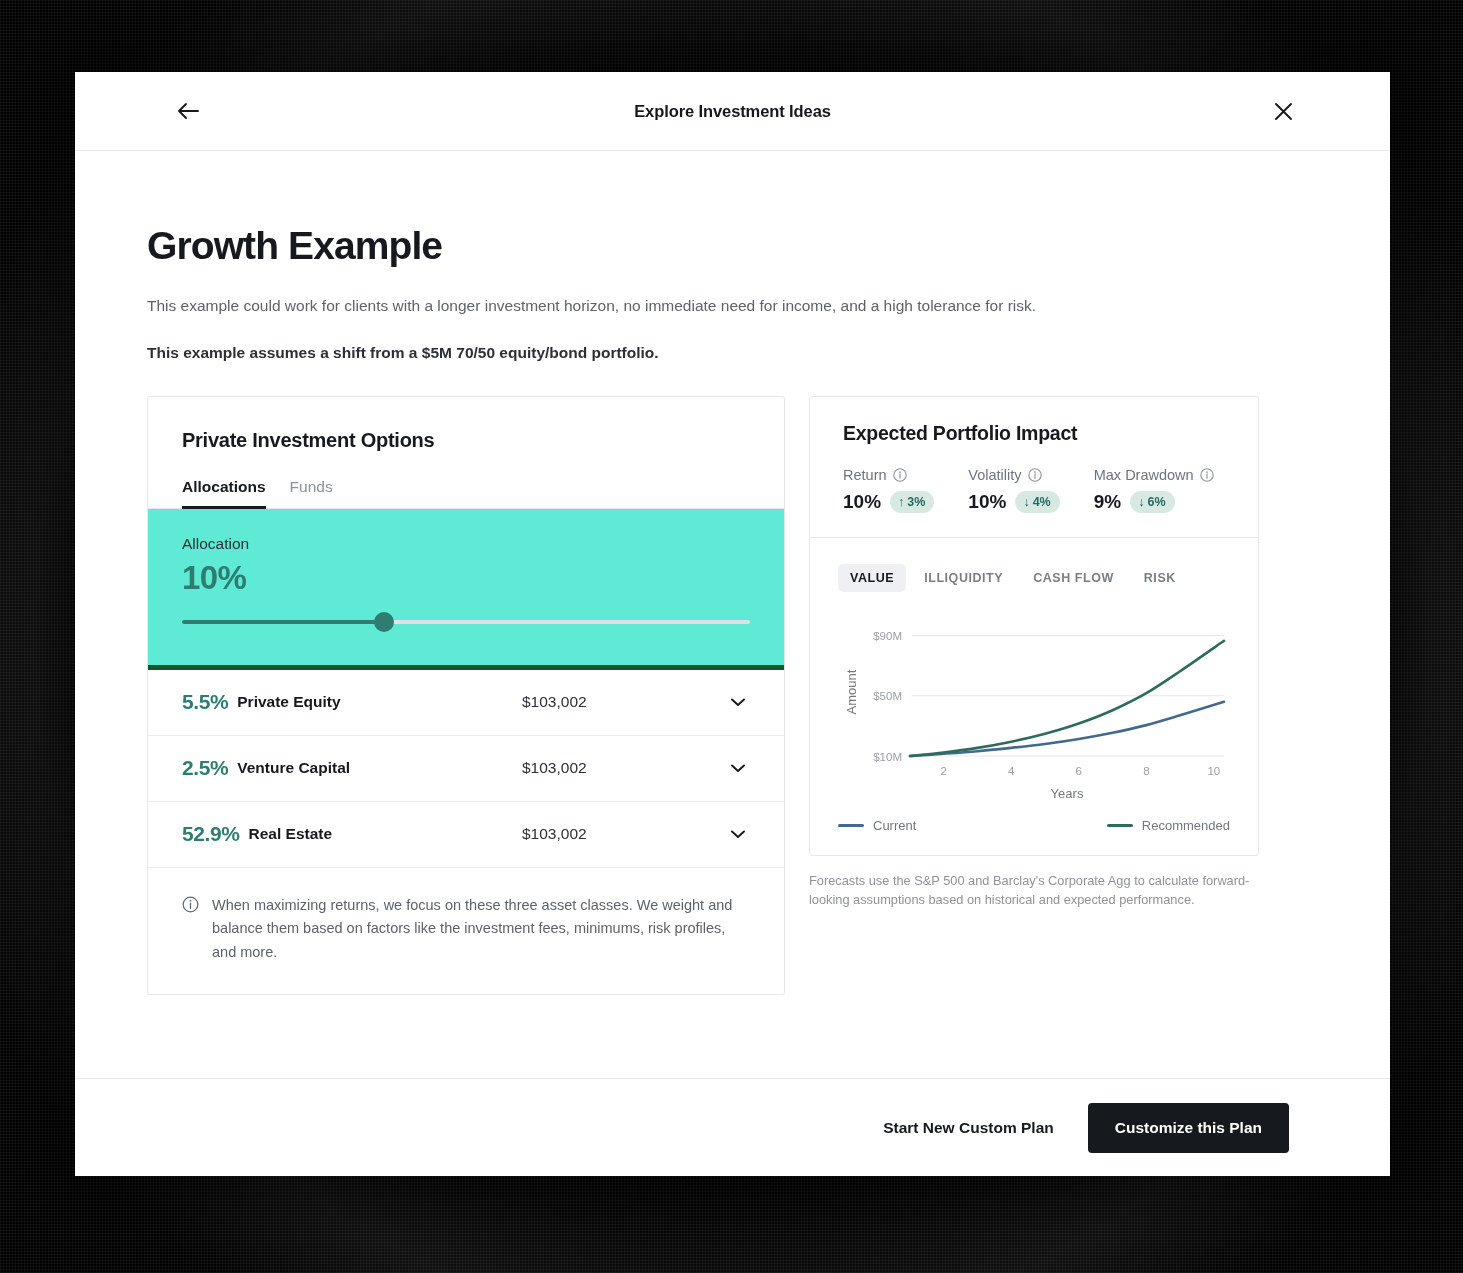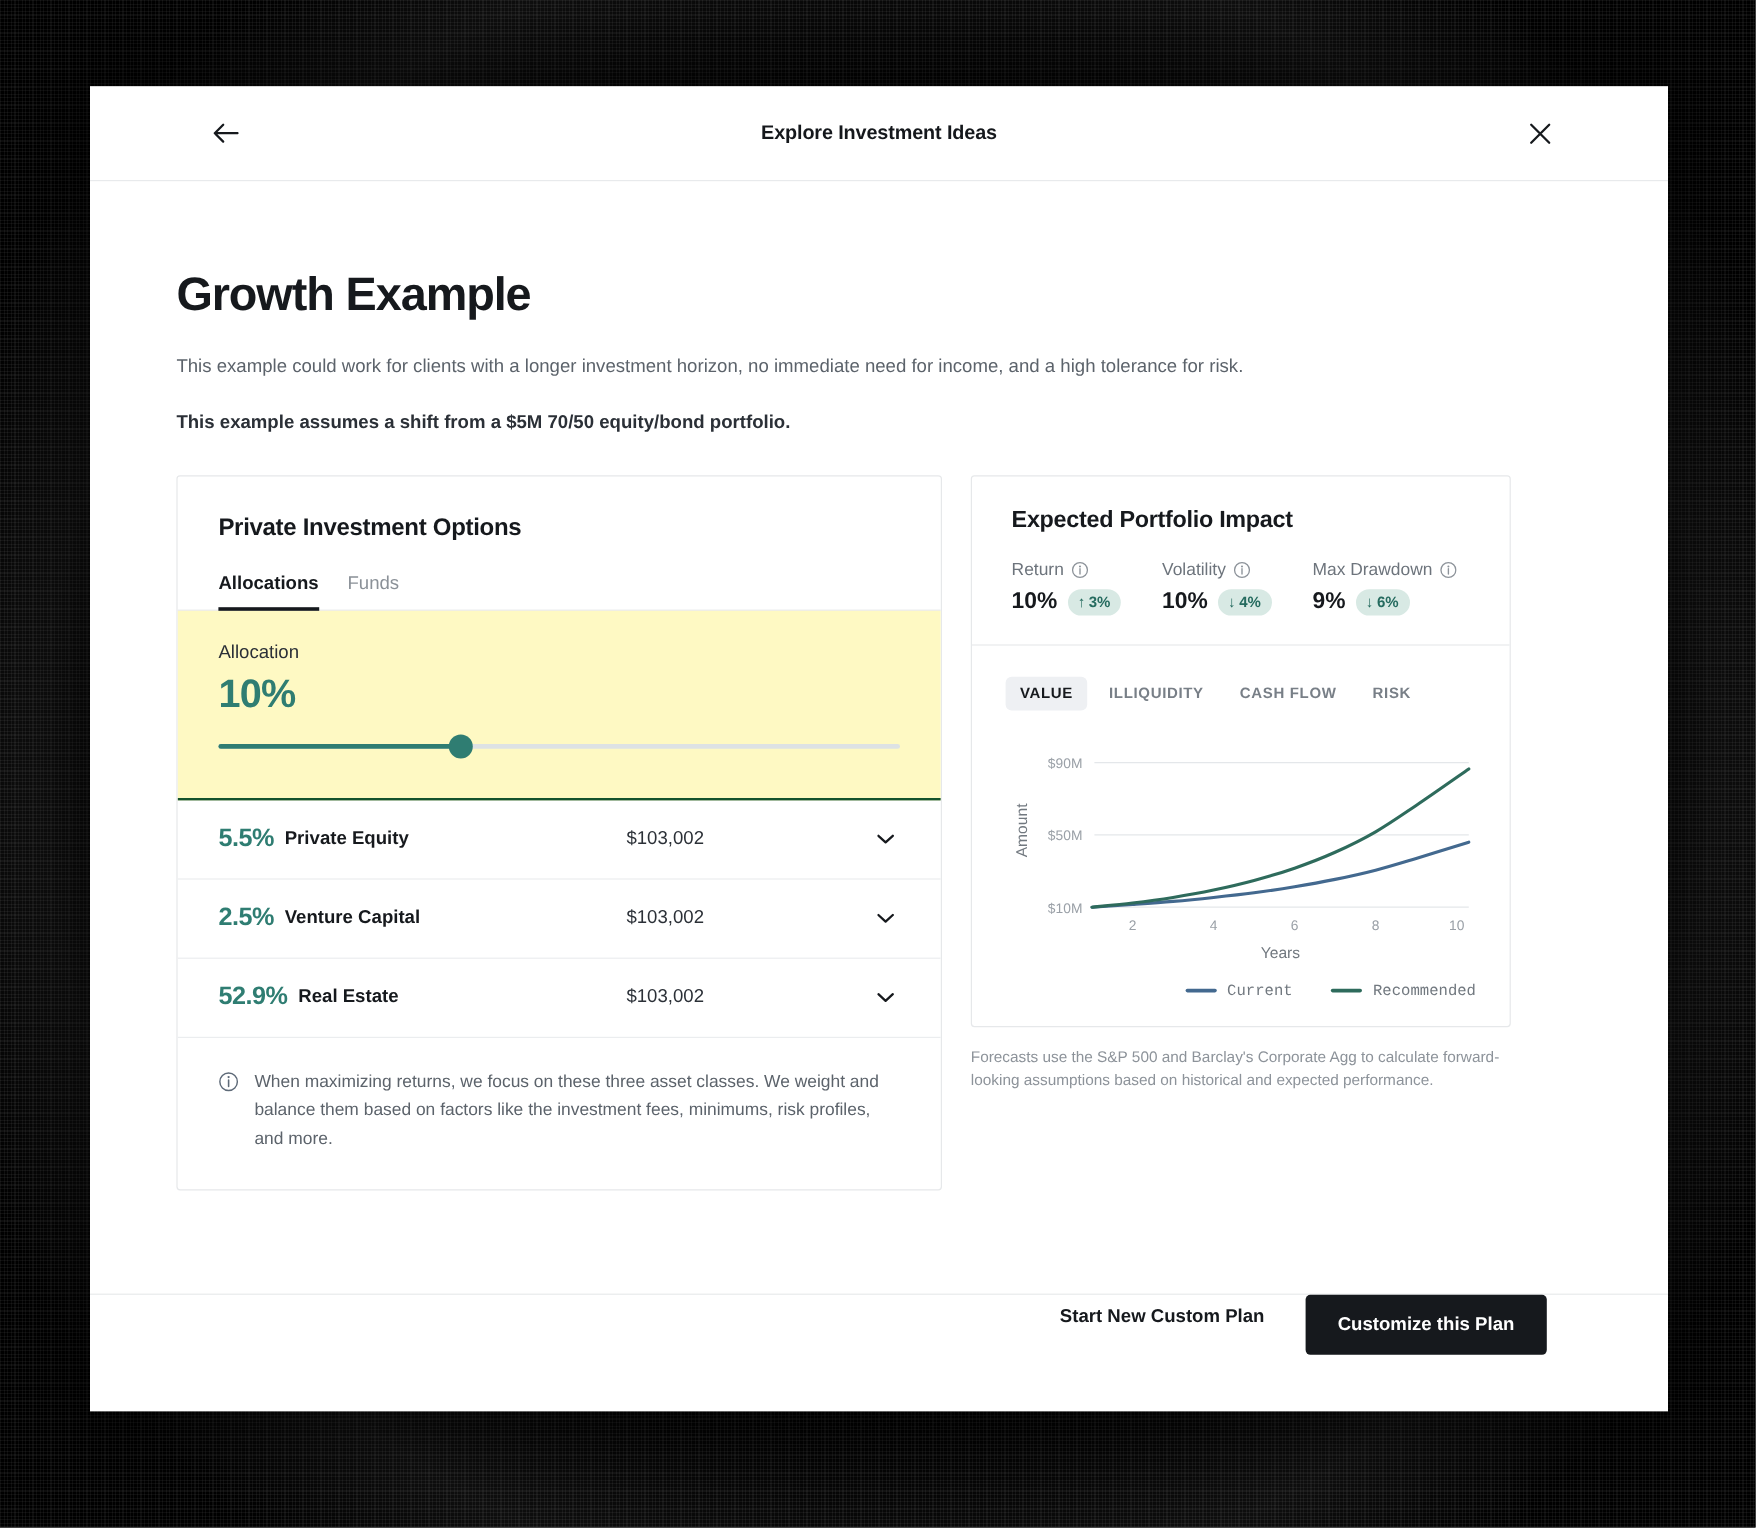--- a/index.html
+++ b/index.html
@@ -179,23 +179,23 @@
   }
   .tab.active::after {
     content: "";
     position: absolute;
     left: 0; right: 0; bottom: -1px;
     height: 3px;
     background: #16191d;
   }
 
   .alloc-panel {
-    background: #fef9c3;
+    background: #5eead4;
     padding: 26px 34px 34px 34px;
-    border-bottom: 2px solid #14532d;
+    border-bottom: 5px solid #14532d;
   }
   .alloc-label {
     font-size: 15.5px;
     color: #2b3037;
     margin-bottom: 6px;
   }
   .alloc-value {
     font-size: 33px;
     font-weight: 700;
     color: #2f7d72;
@@ -357,24 +357,23 @@
     color: #16191d;
   }
 
   .chart-area {
     position: relative;
     width: 100%;
     height: 200px;
   }
   .legend {
     display: flex;
-    justify-content: flex-end;
+    justify-content: space-between;
     gap: 32px;
     margin-top: 4px;
-    font-family: Liberation Mono, monospace;
   }
   .legend-item {
     display: flex;
     align-items: center;
     gap: 9px;
     font-size: 13px;
     color: #71787f;
   }
   .legend-swatch {
     width: 26px;
@@ -390,21 +389,21 @@
     line-height: 1.52;
     color: #8d939a;
   }
 
   
   .modal-footer {
     flex: 0 0 98px;
     height: 98px;
     border-top: 1px solid #e8eaec;
     display: flex;
-    align-items: flex-start;
+    align-items: center;
     justify-content: flex-end;
     gap: 26px;
     padding: 0 101px 0 0;
     background: #fff;
   }
   .btn-text {
     font-size: 15.5px;
     font-weight: 700;
     color: #16191d;
     background: none;

